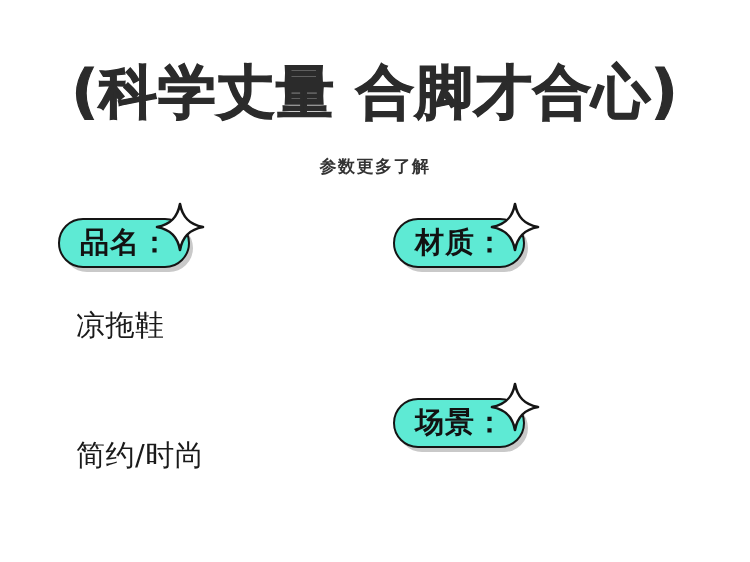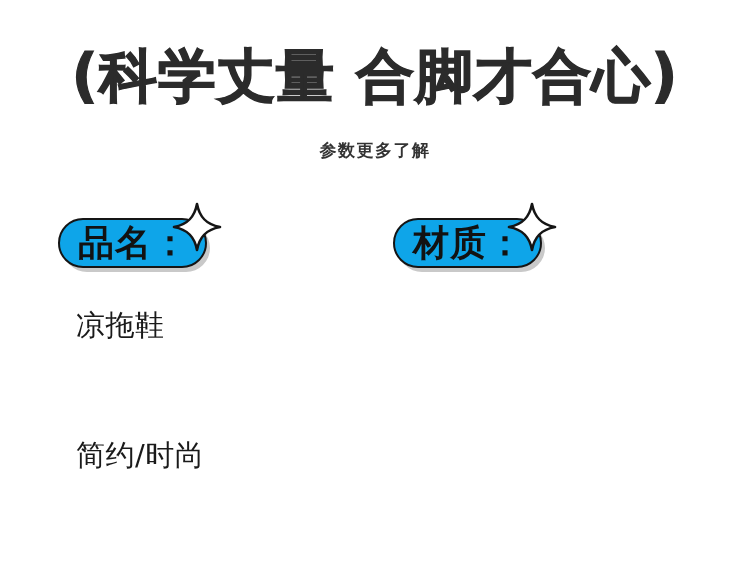--- a/index.html
+++ b/index.html
@@ -19,21 +19,21 @@
     position: relative;
     width: 750px;
     height: 562px;
     background: #ffffff;
   }
 
   
   .header {
     position: absolute;
     left: 0;
-    top: 0;
+    top: 16px;
     width: 750px;
     text-align: center;
   }
   .main-title {
     margin: 0;
     padding-top: 44px;
     font-size: 58px;
     line-height: 1.12;
     font-weight: bold;
     color: #2b2b2b;
@@ -78,25 +78,25 @@
 
   .pill {
     position: relative;
     display: inline-flex;
     align-items: center;
     justify-content: center;
     box-sizing: border-box;
     min-width: 132px;
     height: 50px;
     padding: 0 16px 0 18px;
-    background: #0ea5e9;
+    background: #5eead4;
     border: 2.5px solid #151515;
     border-radius: 26px;
     box-shadow: 4px 5px 0 -1px #c9c9c9;
-    font-size: 36px;
+    font-size: 29px;
     font-weight: bold;
     color: #121212;
     letter-spacing: 1px;
     font-family: "DejaVu Sans", "Liberation Sans", sans-serif;
     white-space: nowrap;
     z-index: 1;
   }
 
   .sparkle {
     position: absolute;
@@ -153,16 +153,24 @@
           </svg>
         </span>
       </div>
     </div>
 
     <div class="spec-item">
       <p class="spec-value">简约/时尚</p>
     </div>
 
     <div class="spec-item">
+      <div class="pill-wrap">
+        <div class="pill">场景：</div>
+        <span class="sparkle">
+          <svg viewBox="0 0 52 52" width="52" height="52" aria-hidden="true">
+            <path d="M26 3 C28.5 16.5 35.5 23.5 49 26 C35.5 28.5 28.5 35.5 26 49 C23.5 35.5 16.5 28.5 3 26 C16.5 23.5 23.5 16.5 26 3 Z" fill="#ffffff" stroke="#151515" stroke-width="2.6" stroke-linejoin="round"></path>
+          </svg>
+        </span>
+      </div>
     </div>
 
   </div>
 </div>
 
 </body></html>

